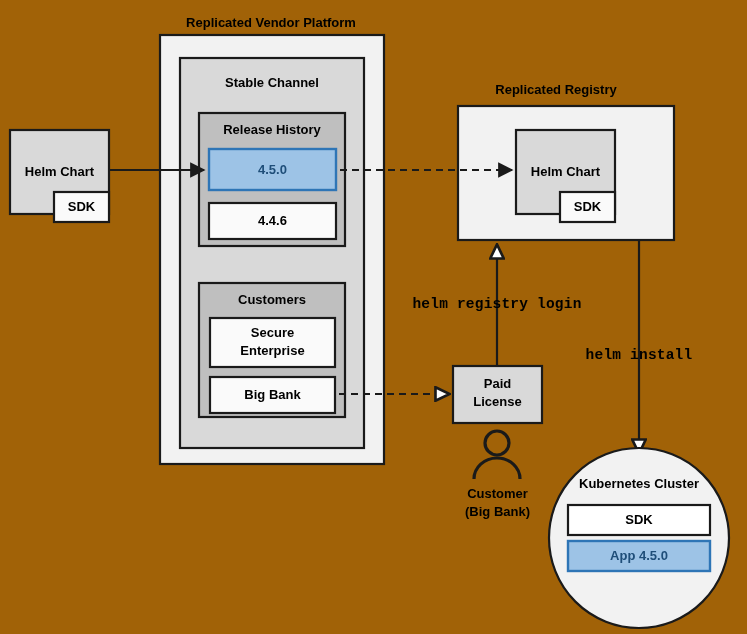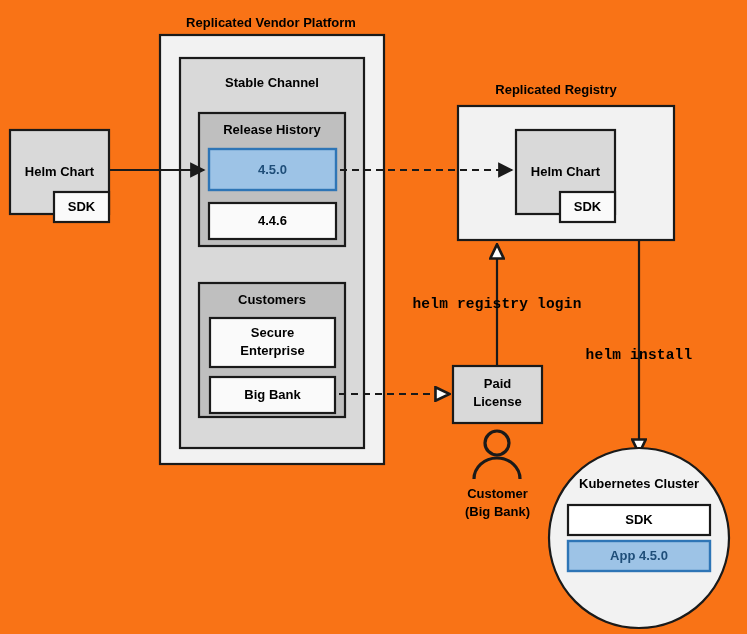--- a/index.html
+++ b/index.html
@@ -4,21 +4,21 @@
 <style>
   html, body {
     margin: 0;
     padding: 0;
     background: #ffffff;
   }
   #diagram-root {
     position: relative;
     width: 747px;
     height: 634px;
-    background: #f97316;
+    background: #a16207;
     font-family: "Liberation Sans", sans-serif;
   }
   svg.diagram-canvas {
     display: block;
     width: 747px;
     height: 634px;
   }
   text {
     font-family: "Liberation Sans", sans-serif;
     font-weight: bold;

